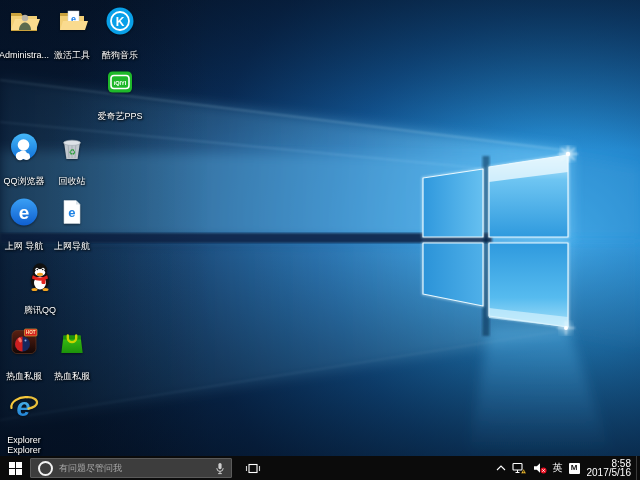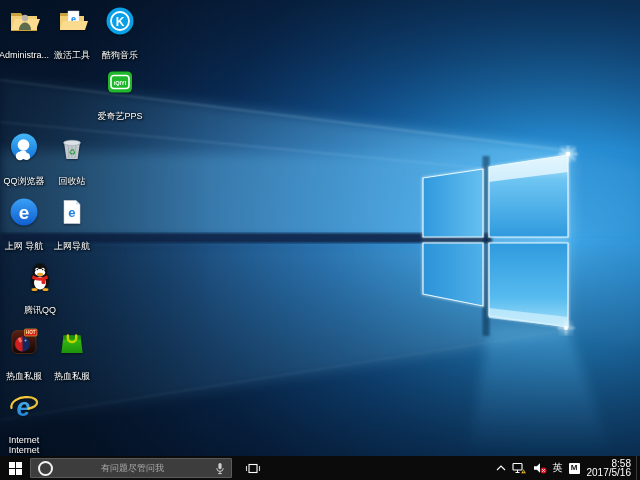--- a/index.html
+++ b/index.html
@@ -12,21 +12,21 @@
   .icon-cell .ico{width:32px;height:32px;flex:0 0 auto;filter:drop-shadow(0 1px 1px rgba(0,0,0,.45));}
   .icon-cell .lbl{margin-top:13px;font-size:9px;line-height:10px;color:#fff;text-align:center;white-space:nowrap;
                   text-shadow:1px 1px 2px rgba(0,0,0,.95),0 0 3px rgba(0,0,0,.8);}
   .icon-cell.wrap .lbl{white-space:normal;width:50px;}
   
   .taskbar{position:absolute;left:0;bottom:0;width:640px;height:24px;background:#0b0b0b;
            display:flex;align-items:center;z-index:5;}
   .tb-btn{height:24px;display:flex;align-items:center;justify-content:center;}
   .start-btn{width:30px;}
   .search-box{width:202px;height:20px;background:#3d3d3d;border:1px solid #5a5a5a;box-sizing:border-box;
-              display:flex;align-items:center;border-radius:1px;gap:42px;}
+              display:flex;align-items:center;border-radius:1px;}
   .cortana-ring{width:11px;height:11px;border:2px solid #f2f2f2;border-radius:50%;margin:0 6px 0 7px;flex:0 0 auto;}
   .search-ph{flex:1;font-size:9px;color:#a8a8a8;overflow:hidden;white-space:nowrap;}
   .mic{margin:0 6px;flex:0 0 auto;display:flex;}
   .taskview-btn{width:28px;margin-left:7px;}
   .tray{margin-left:auto;display:flex;align-items:center;height:24px;}
   .tray-item{display:flex;align-items:center;justify-content:center;height:24px;padding:0 3px;}
   .ime-lang{font-size:10px;color:#fff;}
   .ime-box{width:11px;height:11px;background:#fff;border-radius:1px;display:flex;align-items:center;justify-content:center;
            font-size:8px;font-weight:bold;color:#111;line-height:1;}
   .clock{padding:0 5px 0 4px;text-align:right;color:#fff;font-size:10px;line-height:9px;}
@@ -320,21 +320,21 @@
     </svg>
     <div class="lbl">热血私服</div>
   </div>
 
   <div class="icon-cell wrap" style="left:0;top:390px">
     <svg class="ico" viewBox="0 0 32 32">
       <path d="M3.5 18C2 12 11 6.5 19 7.2" stroke="#f6c83c" stroke-width="2.2" fill="none" stroke-linecap="round"></path>
       <text x="15.5" y="25.5" font-size="25" font-weight="bold" font-style="italic" fill="url(#ieG)" text-anchor="middle">e</text>
       <path d="M19 7.2c6-.3 10.5 2.3 10 5.8-.4 2.6-4.6 4.8-8.6 5.6" stroke="#f6c83c" stroke-width="2.2" fill="none" stroke-linecap="round" opacity=".95"></path>
     </svg>
-    <div class="lbl">Internet Internet</div>
+    <div class="lbl">Explorer Explorer</div>
   </div>
 
 
   <div class="taskbar">
 
     <div class="tb-btn start-btn">
       <svg viewBox="0 0 13 13" width="13" height="13" fill="#fff">
         <rect width="6" height="6"></rect>
           <rect x="7" width="6" height="6"></rect>
         <rect y="7" width="6" height="6"></rect>

